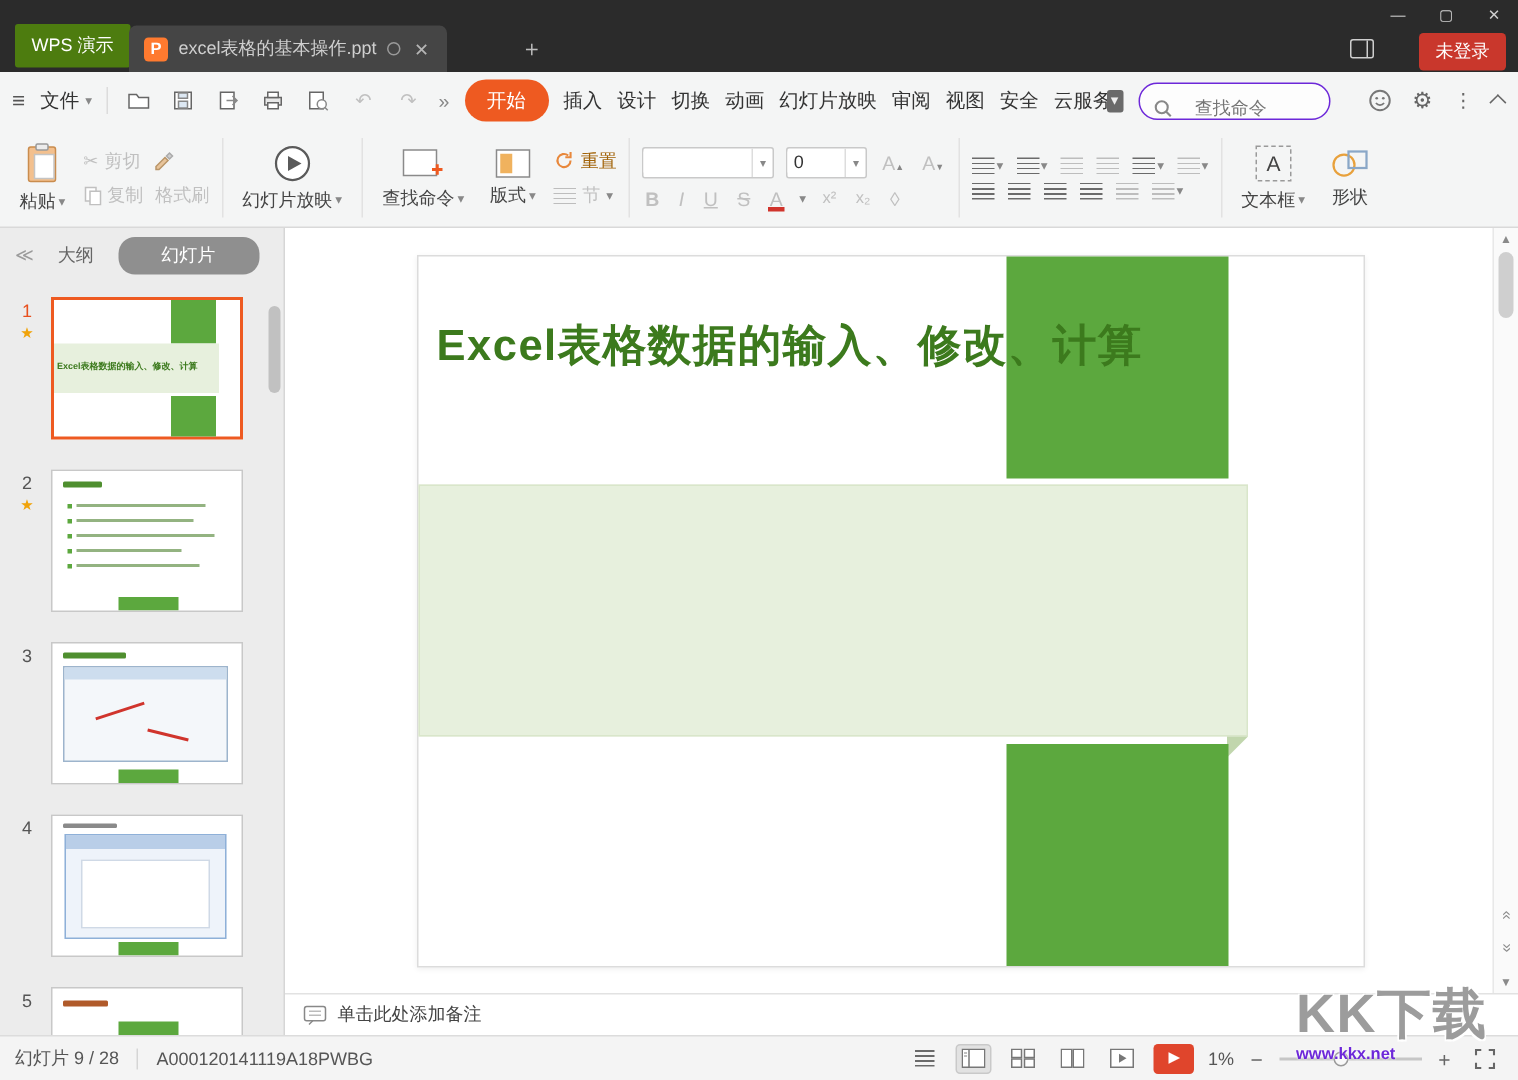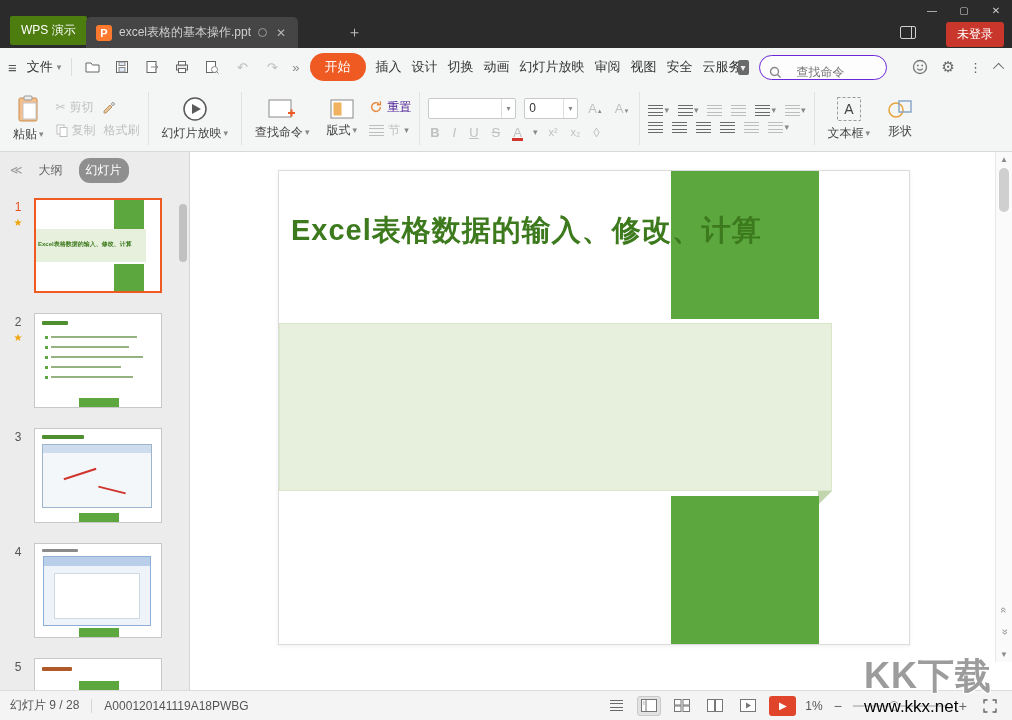--- a/index.html
+++ b/index.html
@@ -52,21 +52,21 @@
   .fontbtn.b { font-weight:bold; } .fontbtn.i { font-style:italic; } .fontbtn.u { text-decoration:underline; } .fontbtn.s { text-decoration:line-through; }
   .acolor { position:relative; font-size:13px; color:#555; cursor:pointer; padding:0 2px; }
   .acolor i { position:absolute; left:1px; right:1px; bottom:-1px; height:3px; background:#d0342c; display:block; }
   .lines-d { width:15px; height:11px; background:repeating-linear-gradient(to bottom,#6a6a6a 0 1px,transparent 1px 3.4px); display:inline-block; cursor:pointer; }
   .lines-g { width:15px; height:11px; background:repeating-linear-gradient(to bottom,#bdbdbd 0 1px,transparent 1px 3.4px); display:inline-block; cursor:pointer; }
   .pi { display:flex; align-items:center; gap:1px; cursor:pointer; }
 
   
   .sidebar { position:absolute; left:0; top:152px; width:190px; bottom:30px; background:#ececec; border-right:1px solid #d6d6d6; overflow:hidden; }
   .stabs { height:36px; display:flex; align-items:center; gap:16px; padding:0 10px; font-size:12px; color:#666; }
-  .stab-pill { background:#8f8f8f; color:#fff; border-radius:11px; padding:4px 7px; cursor:pointer; }
+  .stab-pill { background:#8f8f8f; color:#fff; border-radius:11px; padding:4px 29px; cursor:pointer; }
   .collapse-btn { color:#9a9a9a; cursor:pointer; font-size:12px; }
   .thumb-list { display:flex; flex-direction:column; gap:20px; padding:10px 0 0 6px; }
   .thumb-item { display:flex; gap:4px; }
   .gutter { width:24px; display:flex; flex-direction:column; align-items:center; gap:3px; padding-top:2px; font-size:12px; color:#555; }
   .gutter .star { color:#f0a30a; font-size:10px; }
   .card { width:128px; height:95px; background:#fff; border:1px solid #c8c8c8; position:relative; overflow:hidden; cursor:pointer; }
   .card.sel { border:2px solid #ee5a21; }
   .g { background:#5ca83e; position:absolute; }
   .mini-band { position:absolute; left:0; top:29px; width:110px; height:33px; background:#e7f0dd; }
   .mini-title { position:absolute; left:2px; top:40px; font-size:6px; font-weight:bold; color:#3c7a1d; width:105px; }
@@ -107,21 +107,21 @@
   .vicon.sel { background:#e2e2e2; border:1px solid #c9c9c9; }
   .play-btn { width:27px; height:20px; background:#e0452c; border-radius:3px; color:#fff; font-size:10px; display:flex; align-items:center; justify-content:center; cursor:pointer; }
   .zoomslider { position:relative; width:95px; height:14px; cursor:pointer; }
   .ztrack { position:absolute; left:0; right:0; top:6px; height:2px; background:#c6c6c6; }
   .zhandle { position:absolute; left:36px; top:2px; width:10px; height:10px; border-radius:50%; background:#f8f8f8; border:1px solid #999; cursor:grab; }
   .zbtn { color:#666; font-size:14px; cursor:pointer; padding:0 2px; }
 
   
   .watermark { position:absolute; right:20px; top:652px; z-index:60; text-align:left; pointer-events:none; }
   .wm1 { font-size:36px; font-weight:800; color:#9c9c9c; letter-spacing:1px; text-shadow:1px 1px 0 #fff,-1px -1px 0 #fff,1px -1px 0 #fff,-1px 1px 0 #fff; }
-  .wm2 { display:block; margin-top:-4px; color:#000000; font-size:17px; font-weight:normal; text-shadow:0 0 2px #fff; }
+  .wm2 { display:block; margin-top:-4px; color:#6d28d9; font-size:11px; font-weight:bold; text-shadow:0 0 2px #fff; }
 </style>
 </head>
 <body>
 
 <div class="app">
 
   <div class="titlebar">
     <div class="wps-btn">WPS 演示</div>
     <div class="tab">
       <span class="ppt-icon">P</span>
@@ -283,21 +283,21 @@
         <svg width="24" height="20" viewBox="0 0 24 20">
             <rect x="1" y="1" width="22" height="18" fill="#fff" stroke="#8a8a8a"></rect>
             <rect x="3.5" y="3.5" width="8" height="13" fill="#f0b25e"></rect>
           </svg>
         <span class="lbl">
             <span>版式</span>
             <span class="caret">▾</span>
           </span>
       </div>
       <div class="scol">
-        <span class="sbtn" style="color:#4c1d95;">
+        <span class="sbtn" style="color:#a16207;">
           <svg width="14" height="14" viewBox="0 0 16 16">
               <path d="M13 8a5 5 0 1 1-1.8-3.8" fill="none" stroke="#e8883c" stroke-width="1.6"></path>
               <path d="M13 1.5v4h-4" fill="none" stroke="#e8883c" stroke-width="1.6"></path>
             </svg>
           <span>重置</span>
         </span>
         <span class="sbtn dis">
           <span class="lines-g"></span>
           <span>节</span>
           <span class="caret">▾</span>
@@ -507,20 +507,28 @@
   </div>
 
   <div class="vscroll">
     <span class="arr" style="top:3px;">▲</span>
     <span class="thumb"></span>
     <span class="navbtn" style="bottom:44px;"><span class="dbl">«</span></span>
     <span class="navbtn" style="bottom:22px;"><span class="dbl down">«</span></span>
     <span class="arr" style="bottom:3px;">▼</span>
   </div>
 
+  <div class="notes">
+    <svg width="16" height="14" viewBox="0 0 16 14">
+        <rect x="1" y="1" width="14" height="9.5" rx="1.5" fill="#fff" stroke="#888"></rect>
+        <path d="M4 13l2.5-2.5" stroke="#888" fill="none"></path>
+        <path d="M4 4.2h8M4 6.8h8" stroke="#bbb"></path>
+      </svg>
+    <span>单击此处添加备注</span>
+  </div>
 
   <div class="statusbar">
     <span>幻灯片 9 / 28</span>
     <span class="sdiv"></span>
     <span>A000120141119A18PWBG</span>
     <span class="sright">
       <span class="vicon">
           <span class="lines-d" style="width:13px;"></span>
         </span>
       <span class="vicon sel">

